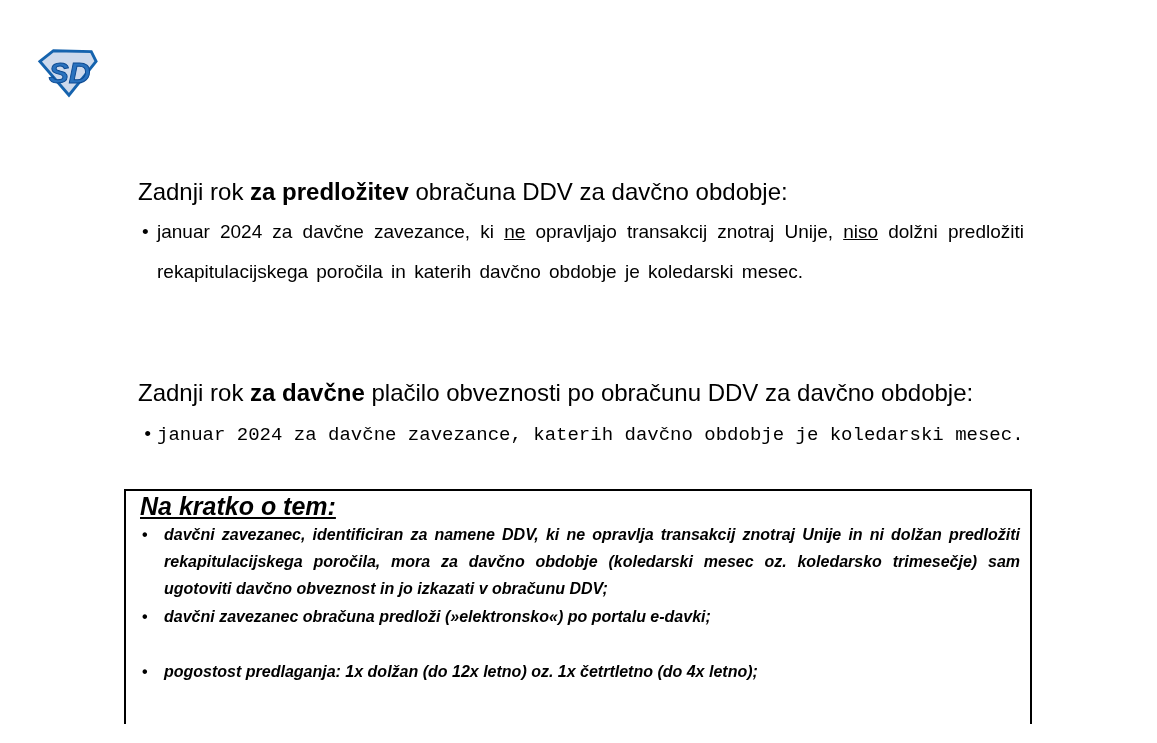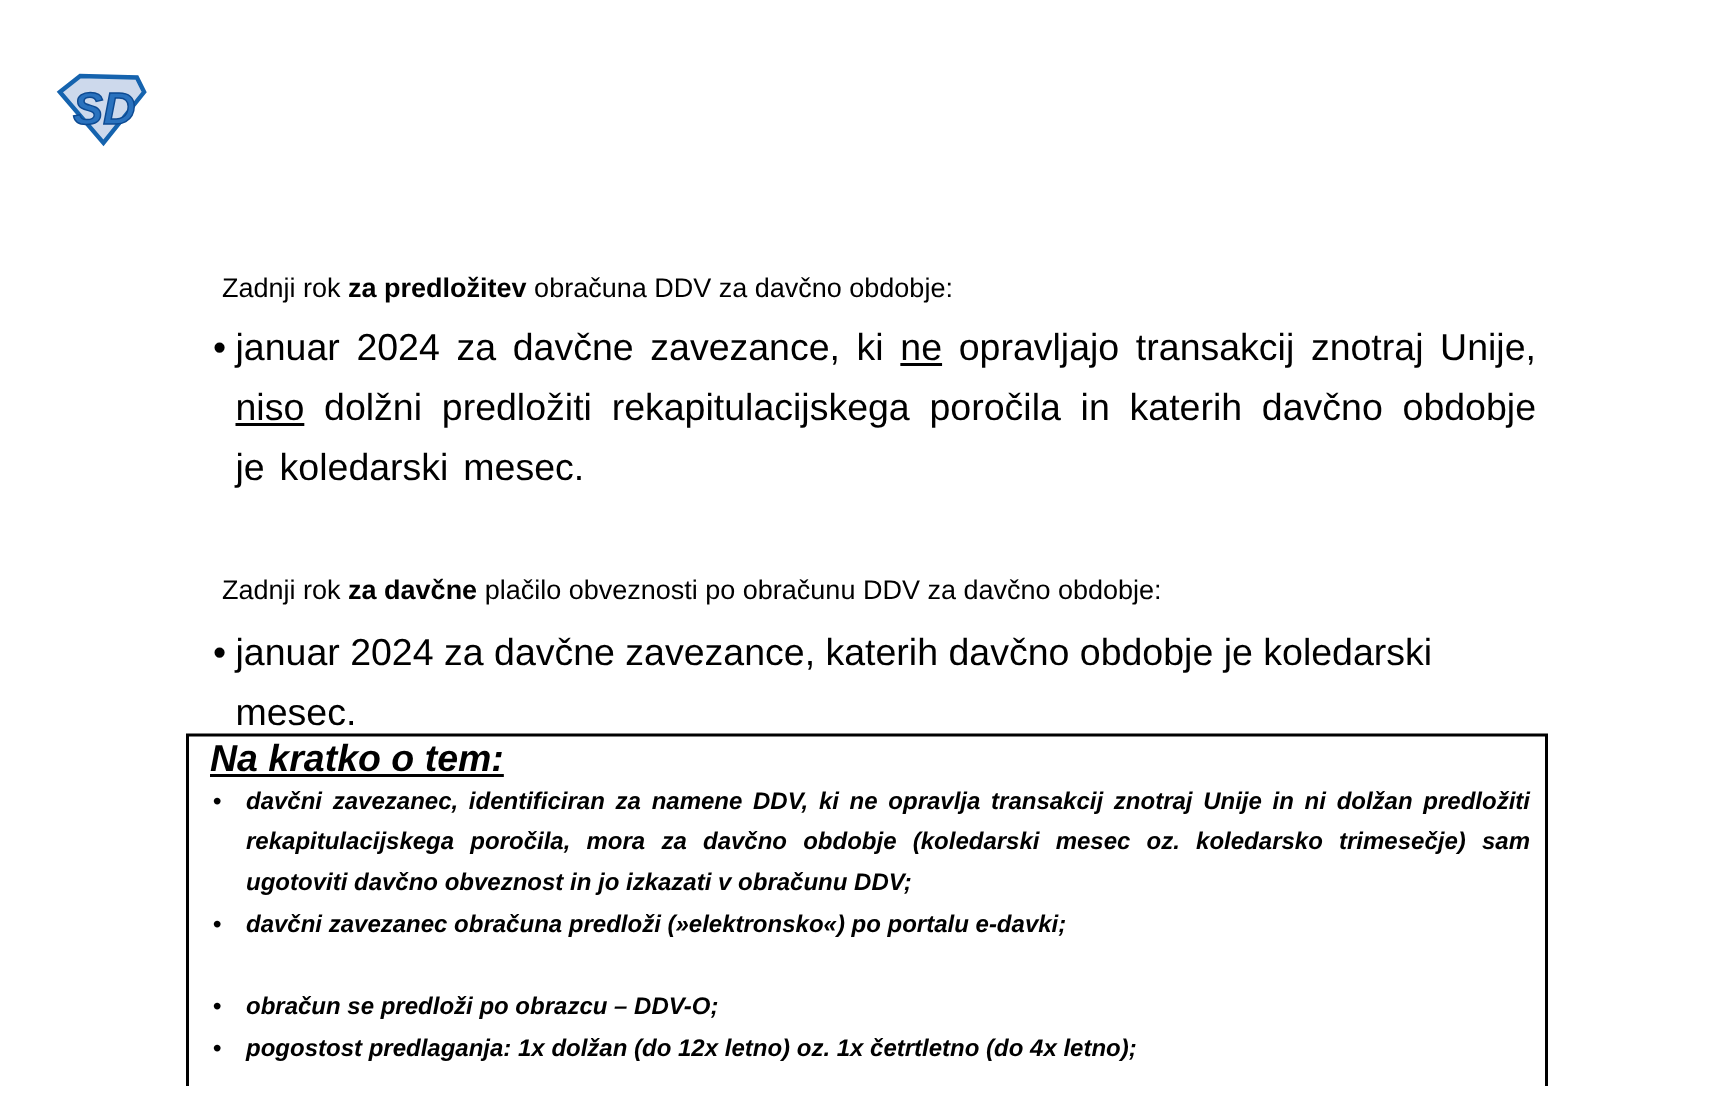--- a/index.html
+++ b/index.html
@@ -2,35 +2,35 @@
 <html><head>
 <meta charset="utf-8">
 <style>
   html,body{margin:0;padding:0;background:#fff;}
   .page{
     position:relative;width:1157px;height:724px;background:#ffffff;
     overflow:hidden;color:#000;font-family:"Liberation Sans",sans-serif;
   }
   .logo{position:absolute;left:37px;top:46px;width:62px;height:52px;}
   .heading{
-    position:absolute;left:148px;width:892px;
-    font-size:18px;line-height:40px;white-space:normal;
+    position:absolute;left:138px;width:892px;
+    font-size:24px;line-height:40px;white-space:normal;
   }
   .heading .bold{font-weight:700;}
   .h1{top:172px;}
   .h2{top:373px;}
   ul{list-style:none;margin:0;padding:0;}
   .mlist{position:absolute;left:138px;width:886px;}
   .mlist li{
     position:relative;padding-left:19px;
-    font-size:25px;line-height:40px;
+    font-size:19px;line-height:40px;
   }
   .mlist li::before{content:"\2022";position:absolute;left:4px;}
   .list1{top:212px;}
-  .list2{top:415px;}
+  .list2{top:415px;font-family:Liberation Mono, monospace;}
   .just{text-align:justify;word-spacing:3px;}
   .uline{text-decoration:underline;}
   .sumbox{
     position:absolute;left:124px;top:489px;width:908px;height:300px;
     border:2px solid #000;box-sizing:border-box;
     padding:2px 10px 0 14px;background:#fff;
   }
   .sumbox .title{
     font-size:25px;line-height:27px;font-style:italic;font-weight:700;
     text-decoration:underline;
@@ -76,18 +76,17 @@
   </ul>
 
   <div class="sumbox">
     <div class="title">Na kratko o tem:</div>
     <ul class="blist">
       <li class="bjust">davčni zavezanec, identificiran za namene DDV, ki ne opravlja transakcij znotraj Unije in ni dolžan predložiti rekapitulacijskega poročila, mora za davčno obdobje (koledarski mesec oz. koledarsko trimesečje) sam ugotoviti davčno obveznost in jo izkazati v obračunu DDV;</li>
       <li>davčni zavezanec obračuna predloži (»elektronsko«) po portalu e-davki;</li>
     </ul>
     <div class="spacer"></div>
     <ul class="blist">
-      <li>obračun se predloži po obrazcu – DDV-O;</li>
       <li>pogostost predlaganja: 1x dolžan (do 12x letno) oz. 1x četrtletno (do 4x letno);</li>
     </ul>
   </div>
 
 </div>
 
 </body></html>

